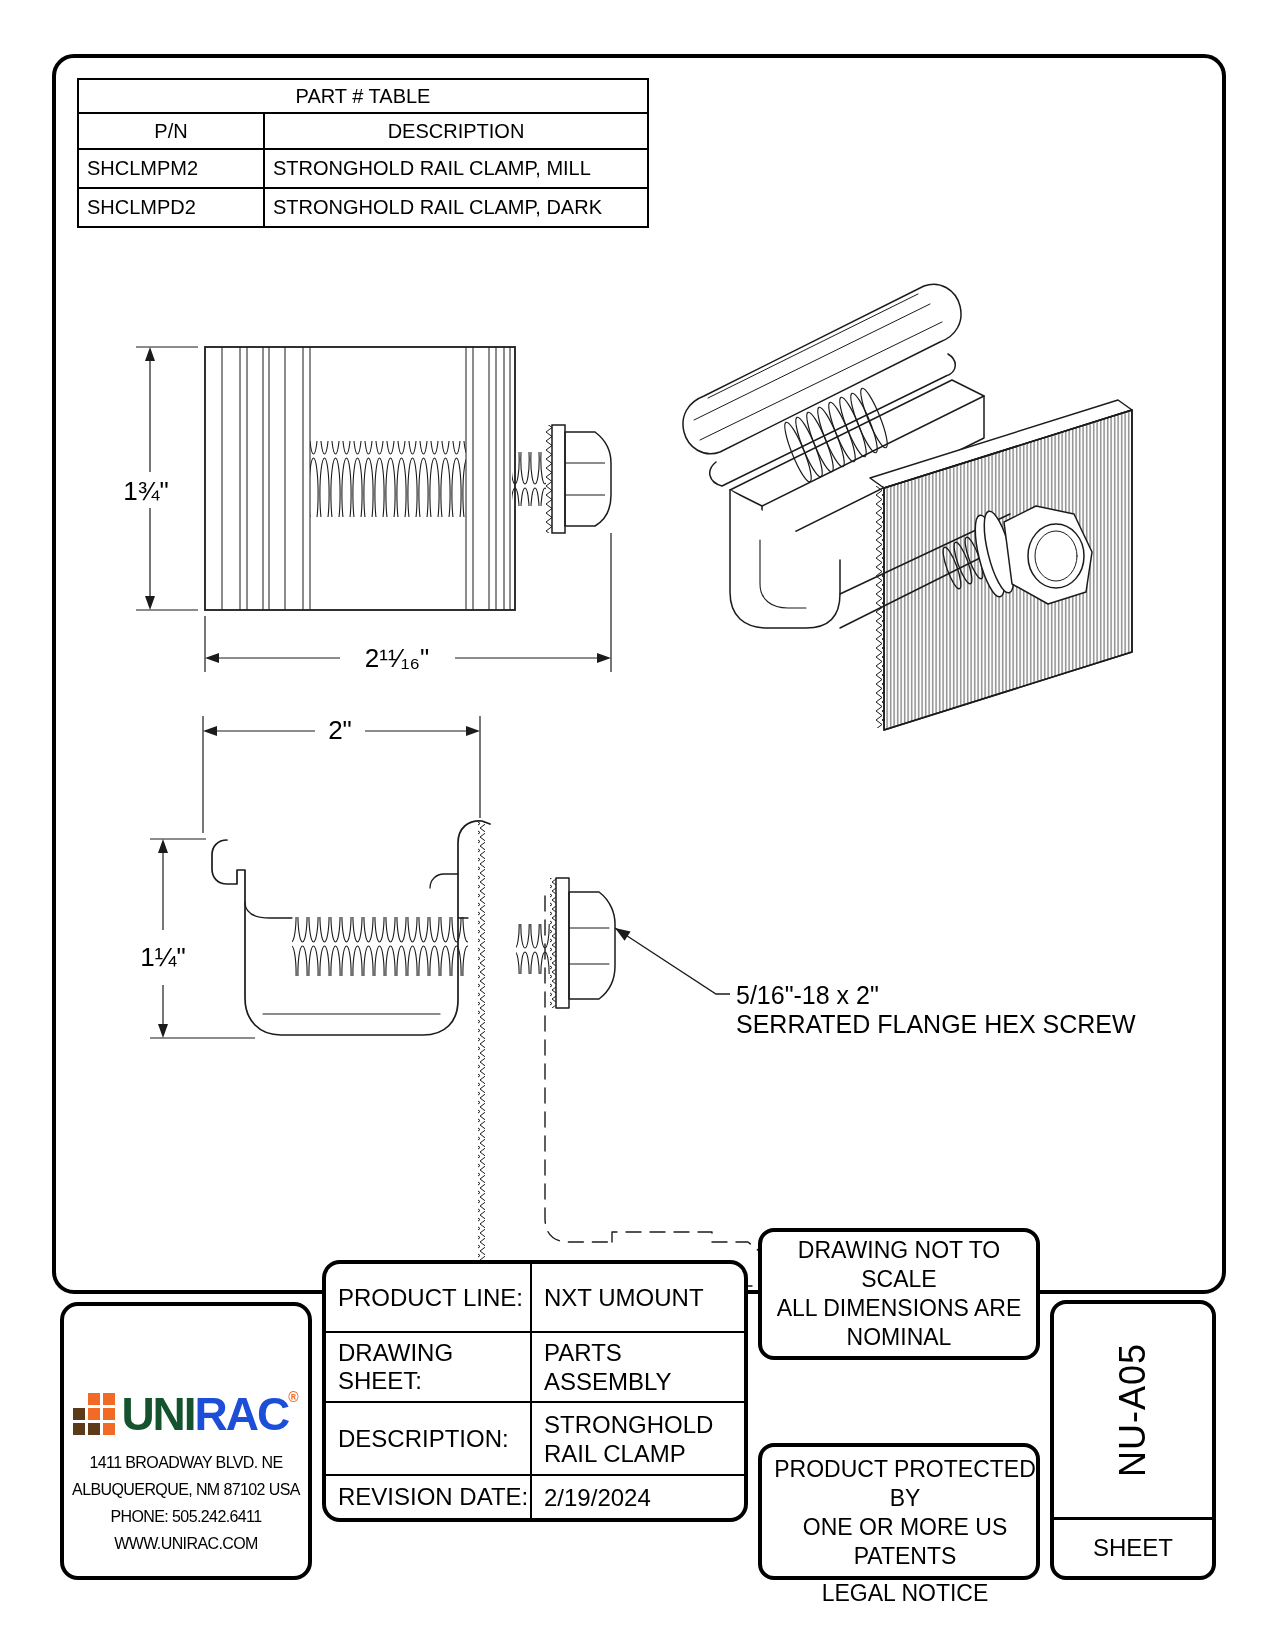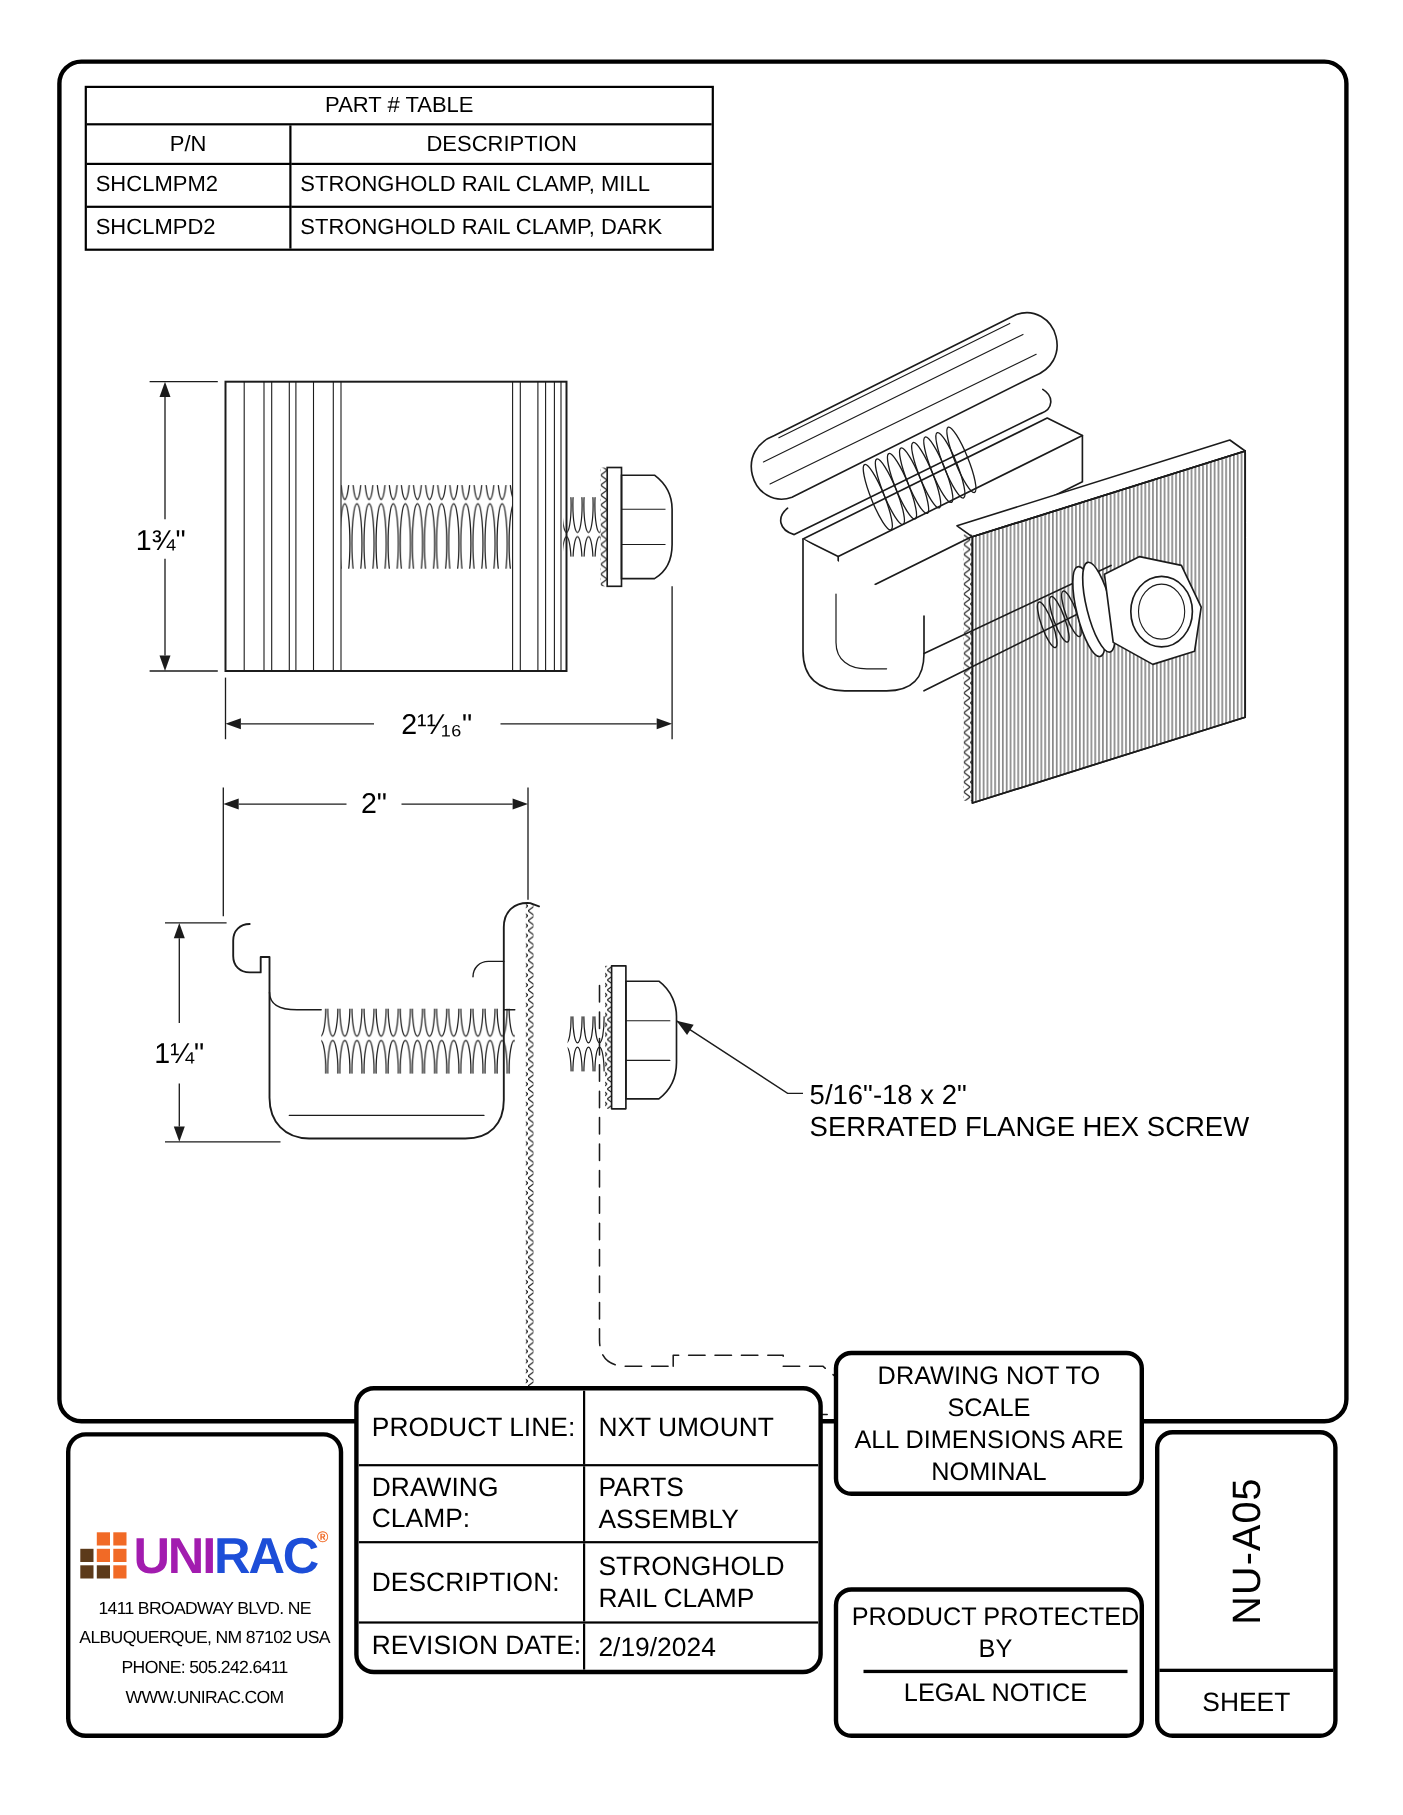--- a/index.html
+++ b/index.html
@@ -29,21 +29,21 @@
   .tb{position:absolute;border:4px solid #000;border-radius:18px;background:#fff;box-sizing:border-box;}
 
   .logo-box{left:60px;top:1302px;width:252px;height:278px;}
   .logo-row{display:flex;align-items:center;justify-content:center;gap:6px;margin-top:84px;}
   .sq-grid{display:grid;grid-template-columns:repeat(3,12px);grid-auto-rows:12px;gap:3px;}
   .sq{width:12px;height:12px;}
   .sq.o{background:#F16A26;}
   .sq.b{background:#5C3A1A;}
   .sq.e{background:transparent;}
   .logo-text{font-size:46px;font-weight:bold;letter-spacing:-2px;line-height:1;white-space:nowrap;}
-  .logo-text .uni{color:#a21caf;}
+  .logo-text .uni{color:#14532d;}
   .logo-text .rac{color:#1d4ed8;}
   .logo-text .reg{font-size:14px;color:#F16A26;vertical-align:28px;letter-spacing:0;}
   .addr{margin-top:12px;text-align:center;font-size:16px;line-height:27px;letter-spacing:-0.6px;}
 
   .info-box{left:322px;top:1260px;width:426px;height:262px;display:grid;
             grid-template-rows:69px 70px 73px 1fr;font-size:24px;overflow:hidden;border-radius:18px;}
   .info-row{display:grid;grid-template-columns:206px 1fr;border-bottom:2px solid #000;}
   .info-row:last-child{border-bottom:none;}
   .info-label{border-right:2px solid #000;display:flex;align-items:center;padding-left:12px;}
   .info-value{display:flex;align-items:center;padding-left:12px;padding-right:6px;line-height:29px;}
@@ -270,40 +270,41 @@
       <div>WWW.UNIRAC.COM</div>
     </div>
   </div>
 
   <div class="tb info-box">
     <div class="info-row">
       <div class="info-label">PRODUCT LINE:</div>
       <div class="info-value">NXT UMOUNT</div>
     </div>
     <div class="info-row">
-      <div class="info-label">DRAWING CLAMP:</div>
+      <div class="info-label">DRAWING SHEET:</div>
       <div class="info-value">PARTS ASSEMBLY</div>
     </div>
     <div class="info-row">
       <div class="info-label">DESCRIPTION:</div>
       <div class="info-value">STRONGHOLD RAIL CLAMP</div>
     </div>
     <div class="info-row">
       <div class="info-label">REVISION DATE:</div>
       <div class="info-value">2/19/2024</div>
     </div>
   </div>
 
   <div class="tb notice-box1">
     <div>DRAWING NOT TO SCALE</div>
     <div>ALL DIMENSIONS ARE</div>
     <div>NOMINAL</div>
   </div>
   <div class="tb notice-box2">
     <div>PRODUCT PROTECTED BY</div>
+    <div>ONE OR MORE US PATENTS</div>
     <div class="legal-divider"></div>
     <div>LEGAL NOTICE</div>
   </div>
 
   <div class="tb sheet-box">
     <div class="sheet-top">
       <div class="sheet-id">NU-A05</div>
     </div>
     <div class="sheet-bottom">SHEET</div>
   </div>

